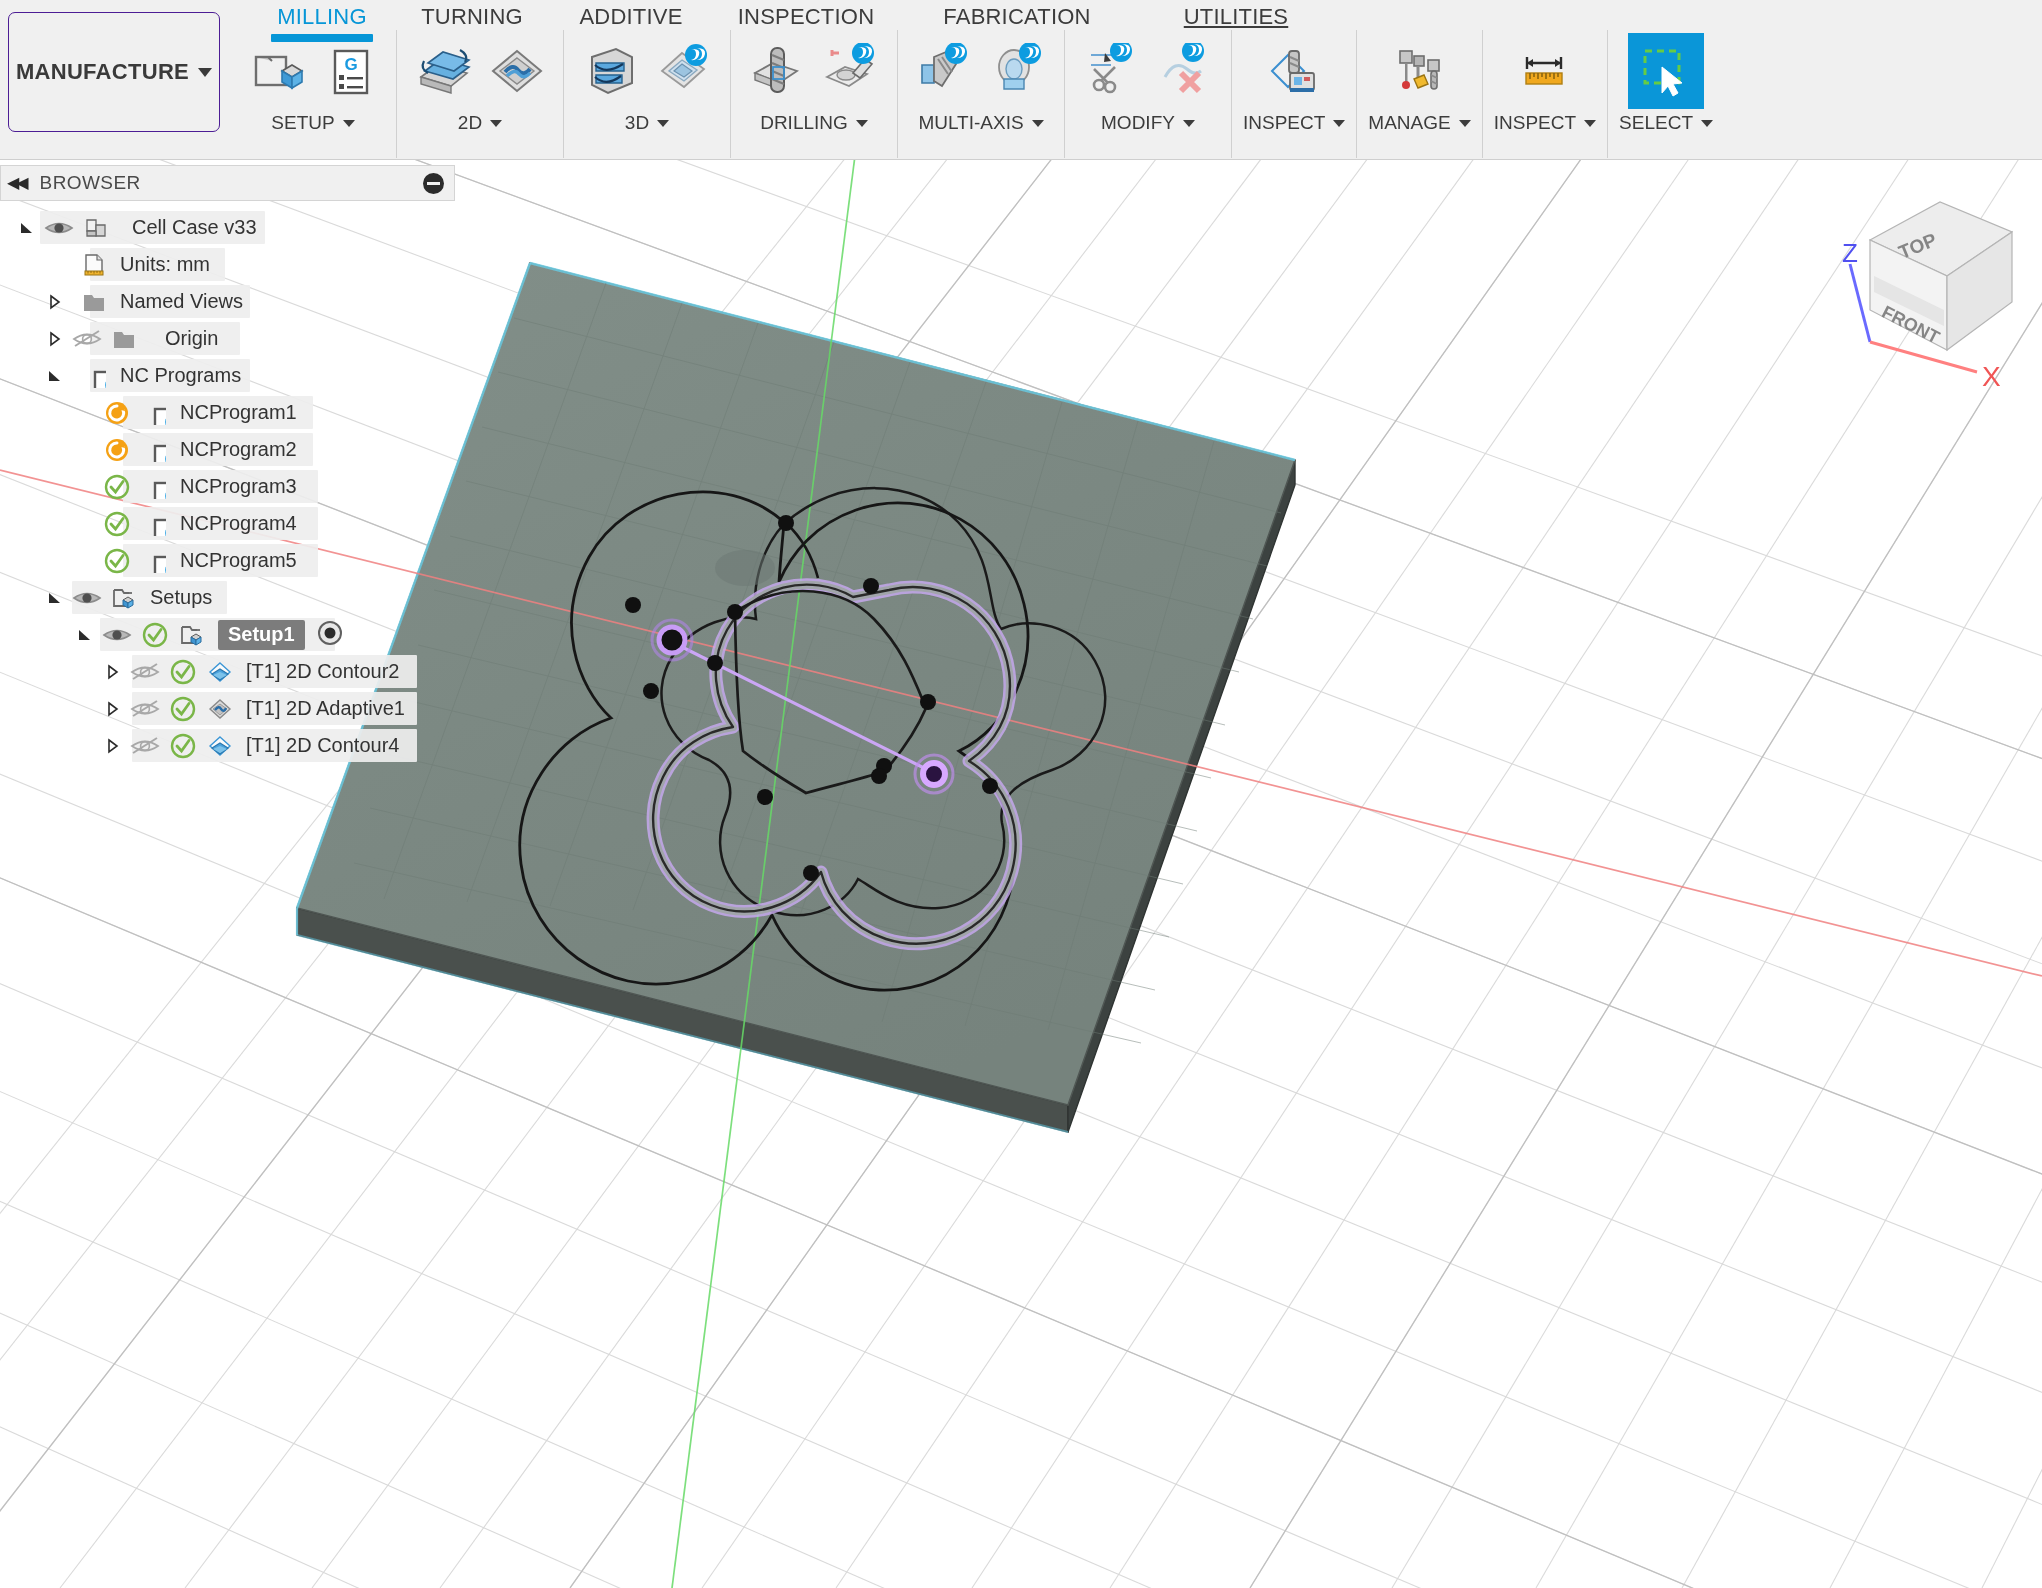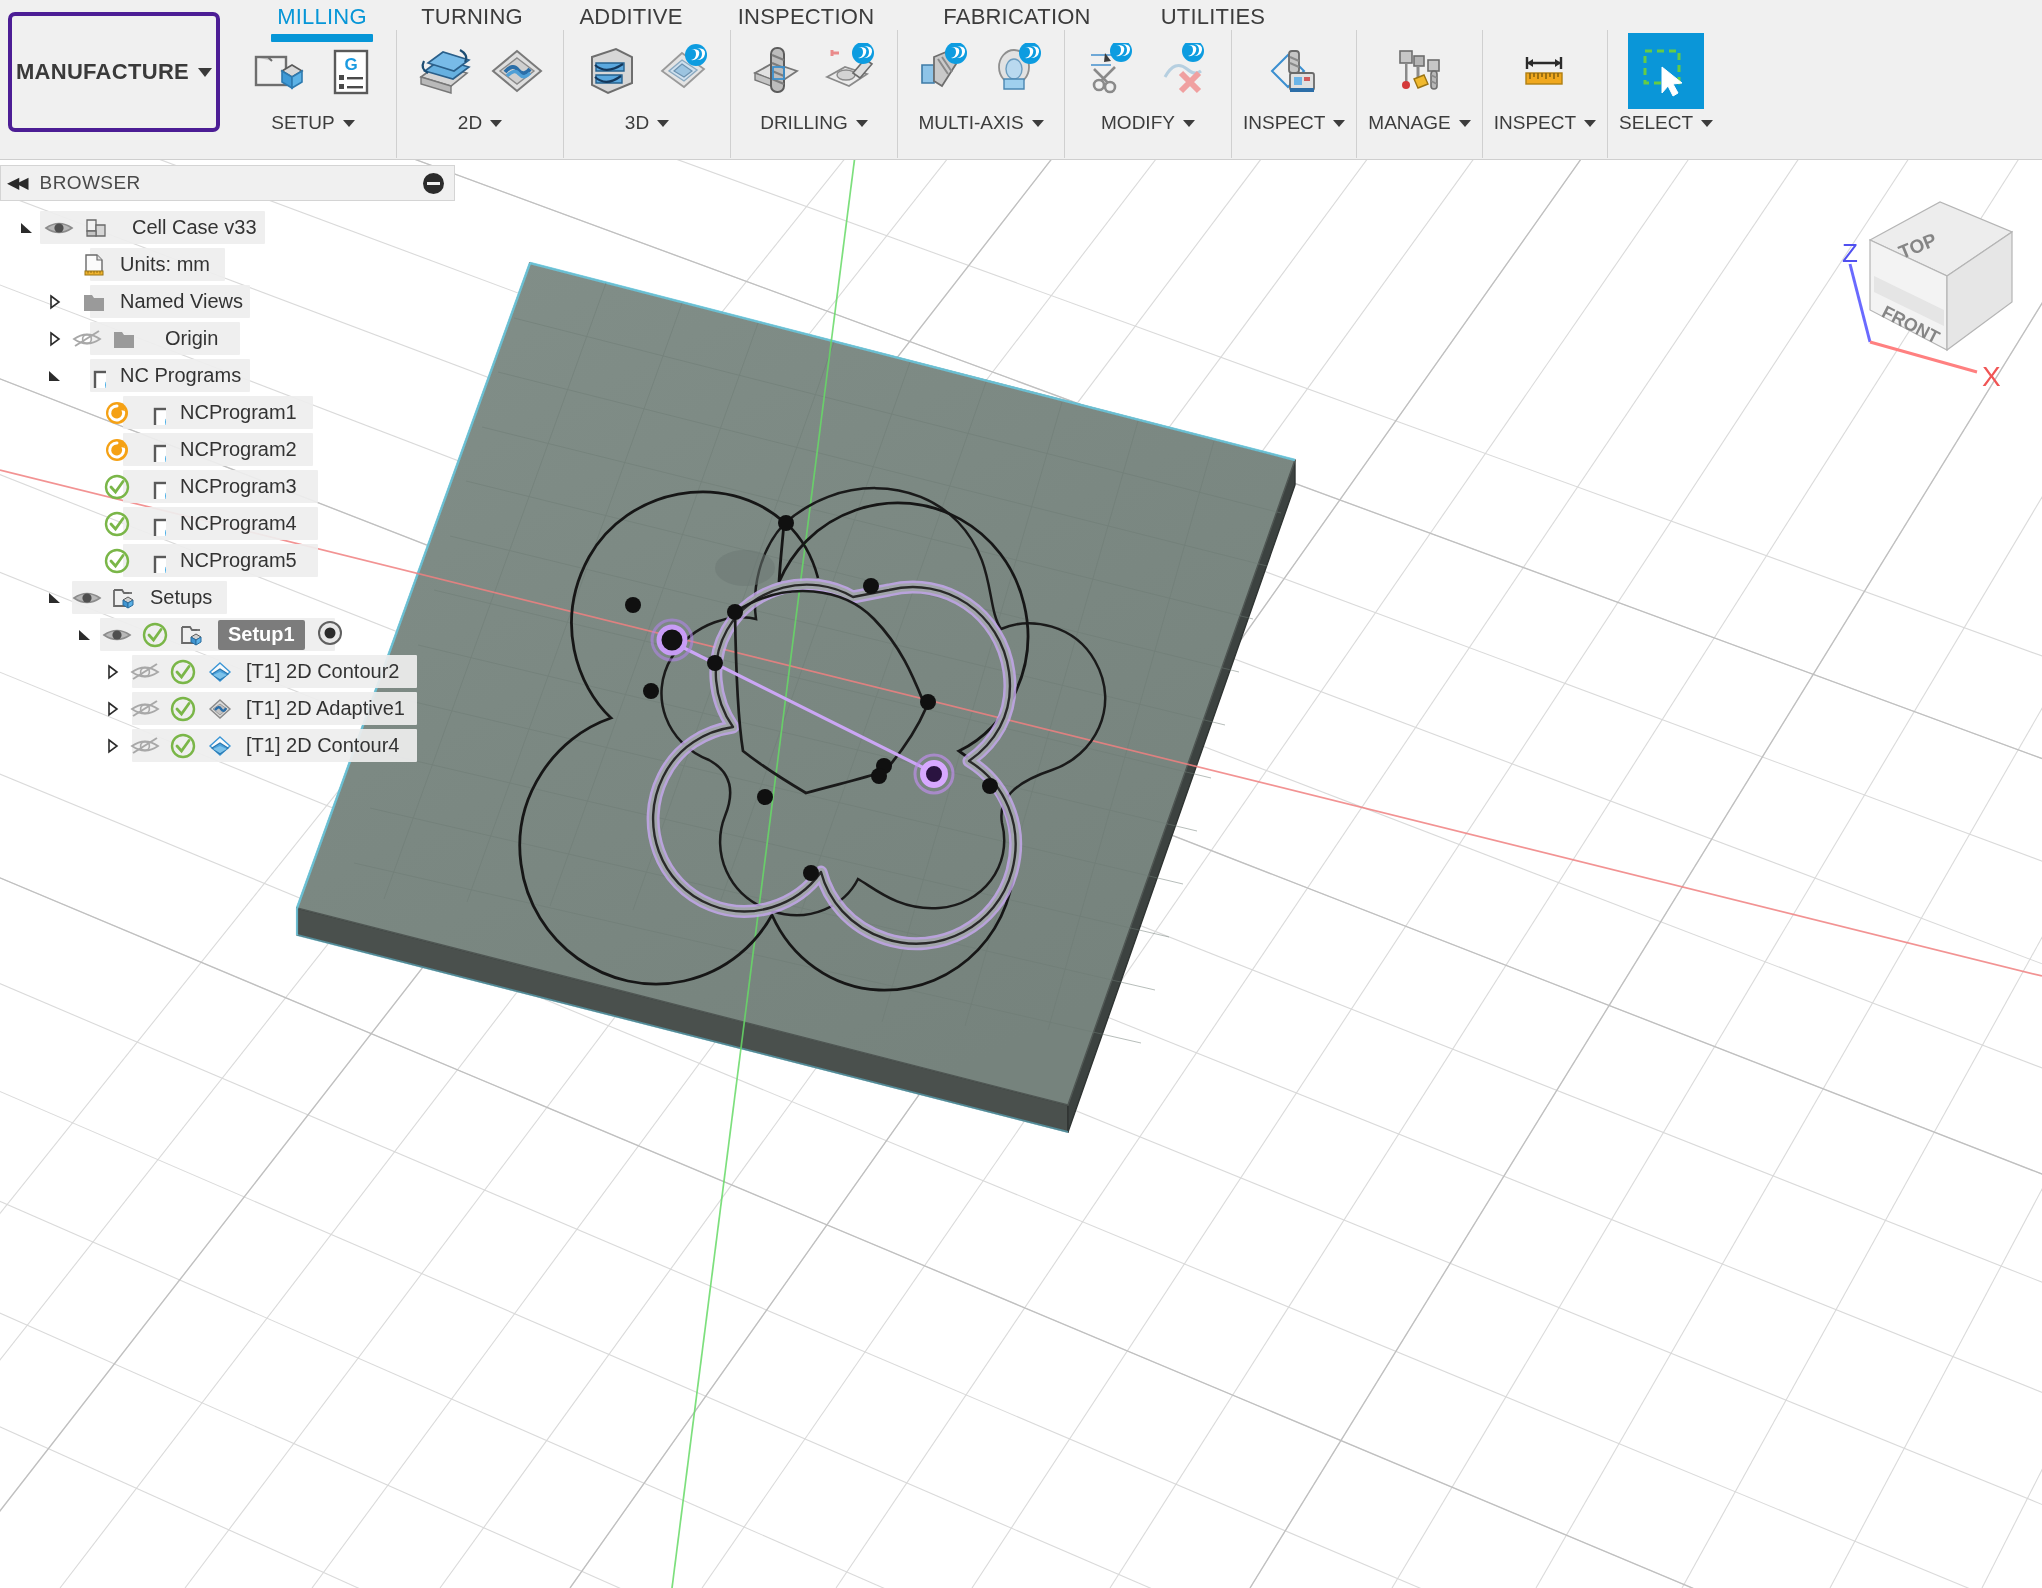--- a/index.html
+++ b/index.html
@@ -21,21 +21,21 @@
   
   #toolbar {
     position: absolute; left: 0; top: 0; width: 2042px; height: 160px;
     background: #f0f0f0;
     border-bottom: 1px solid #cfcfcf;
     z-index: 40;
   }
   
   #workspace-btn {
     position: absolute; left: 8px; top: 12px; width: 212px; height: 120px;
-    border: 4px solid #4c1d95; border-radius: 7px;
+    border: 1px solid #4c1d95; border-radius: 7px;
     background: #f0f0f0;
     display: flex; align-items: center; justify-content: center; gap: 9px;
     cursor: pointer;
   }
   #workspace-btn .wlabel {
     font-size: 22px; font-weight: bold; color: #3a3a3a; letter-spacing: .3px;
   }
   .caret-dn {
     width: 0; height: 0;
     border-left: 7px solid transparent; border-right: 7px solid transparent;
@@ -557,21 +557,21 @@
       <span class="wlabel">MANUFACTURE</span>
       <span class="caret-dn"></span>
     </div>
 
     <div id="tabstrip">
         <div class="tab active" style="position: absolute; left: 22px; width: 140px;"><span>MILLING</span><span class="uline"></span></div>
         <div class="tab" style="position: absolute; left: 162px; width: 160px;"><span>TURNING</span></div>
         <div class="tab" style="position: absolute; left: 326px; width: 150px;"><span>ADDITIVE</span></div>
         <div class="tab" style="position: absolute; left: 476px; width: 200px;"><span>INSPECTION</span></div>
         <div class="tab" style="position: absolute; left: 682px; width: 210px;"><span>FABRICATION</span></div>
-        <div class="tab" style="position: absolute; left: 898px; width: 170px;"><span>UTILITIES</span></div>
+        <div class="tab" style="position: absolute; left: 921px; width: 170px; text-decoration: underline;"><span>UTILITIES</span></div>
       </div>
     <div id="panels">
         <div class="panel">
           <div class="panel-icons">
             <div class="ibtn">
               <svg width="56" height="56" viewBox="0 0 56 56">
                 <path d="M8 16 h14 l5 5 h0 v0" fill="none"></path>
         <path d="M8 14 h12 l4 4 h0" fill="#c9c9c9" stroke="#6e6e6e" stroke-width="2"></path>
         <rect x="8" y="14" width="30" height="28" fill="none" stroke="#6e6e6e" stroke-width="2.4"></rect>
         <path d="M34 28 l10 -6 l10 6 l-10 6 Z" fill="#d9d9d9" stroke="#5a5a5a" stroke-width="1.6"></path>

